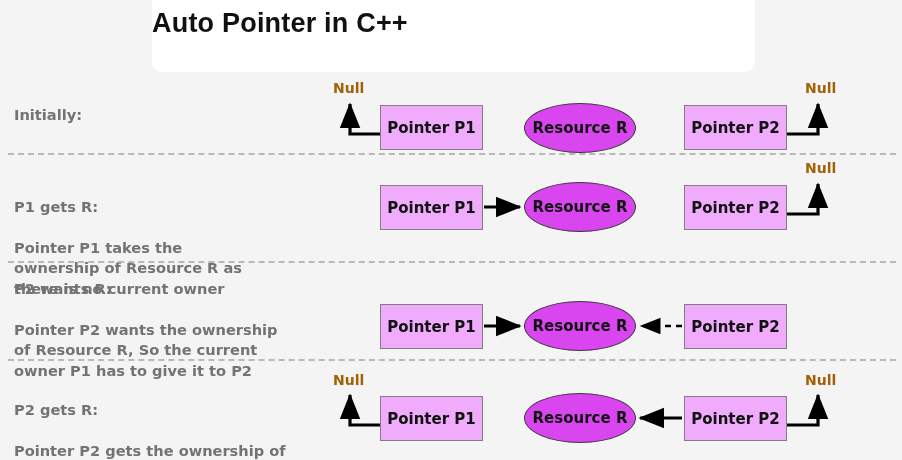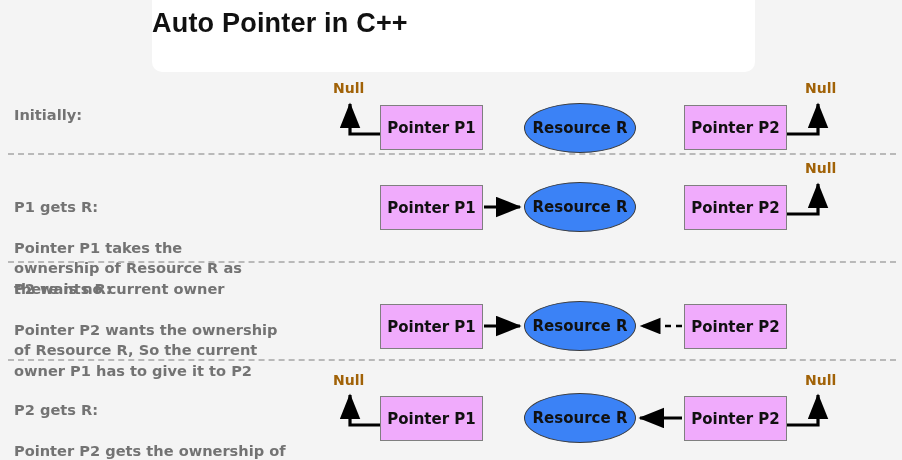--- a/index.html
+++ b/index.html
@@ -77,21 +77,21 @@
     align-items: center;
     justify-content: center;
     font-size: 15px;
     font-weight: 700;
     color: #111111;
   }
   .rell {
     position: absolute;
     width: 112px;
     height: 50px;
-    background: #3b82f6;
+    background: #d946ef;
     border: 1.4px solid #3b3b3b;
     border-radius: 50%;
     box-sizing: border-box;
     display: flex;
     align-items: center;
     justify-content: center;
     font-size: 15px;
     font-weight: 700;
     color: #111111;
   }

